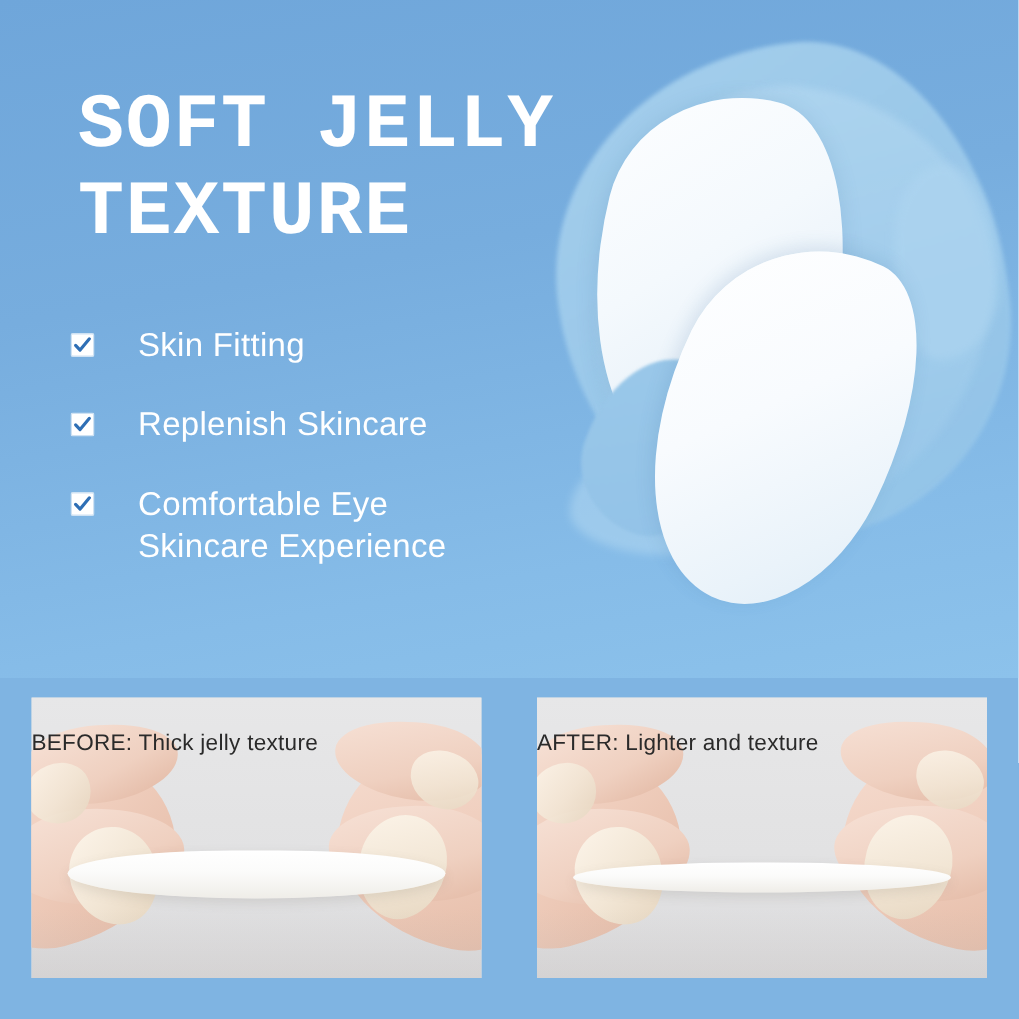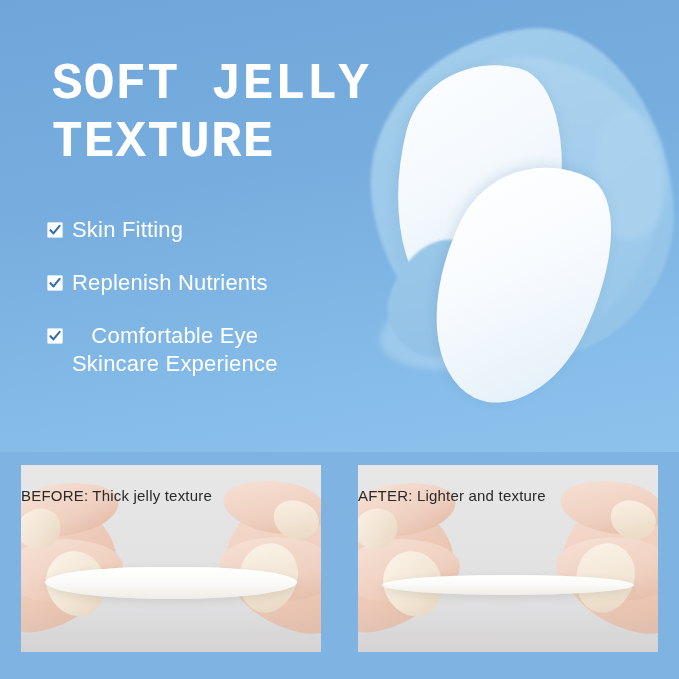--- a/index.html
+++ b/index.html
@@ -119,22 +119,23 @@
   .features {
     position: absolute;
     left: 47px;
     top: 216px;
     width: 330px;
   }
   .feature {
     display: flex;
     align-items: flex-start;
     margin-bottom: 25px;
-  }
-  .feature:last-child { margin-bottom: 0; text-align: center; }
+    gap: 20px;
+  }
+  .feature:last-child { margin-bottom: 0; }
 
   .check-icon {
     flex: 0 0 auto;
     width: 16px;
     height: 16px;
     margin-top: 6px;
     margin-right: 9px;
     position: relative;
   }
   .check-icon svg { display: block; }
@@ -272,21 +273,21 @@
         <span class="feature-label">Skin Fitting</span>
       </div>
 
       <div class="feature">
         <span class="check-icon">
           <svg width="16" height="16" viewBox="0 0 16 16">
             <rect x="0.5" y="0.5" width="15" height="15" rx="1" fill="#FFFFFF" stroke="#CFE2F3" stroke-width="1"></rect>
             <path d="M3.4 8.2 L6.4 11.4 L12.6 3.9" fill="none" stroke="#2F6FB5" stroke-width="2.1" stroke-linecap="round" stroke-linejoin="round"></path>
           </svg>
         </span>
-        <span class="feature-label">Replenish Nutrients</span>
+        <span class="feature-label">Replenish Skincare</span>
       </div>
 
       <div class="feature">
         <span class="check-icon">
           <svg width="16" height="16" viewBox="0 0 16 16">
             <rect x="0.5" y="0.5" width="15" height="15" rx="1" fill="#FFFFFF" stroke="#CFE2F3" stroke-width="1"></rect>
             <path d="M3.4 8.2 L6.4 11.4 L12.6 3.9" fill="none" stroke="#2F6FB5" stroke-width="2.1" stroke-linecap="round" stroke-linejoin="round"></path>
           </svg>
         </span>
         <span class="feature-label">Comfortable Eye

